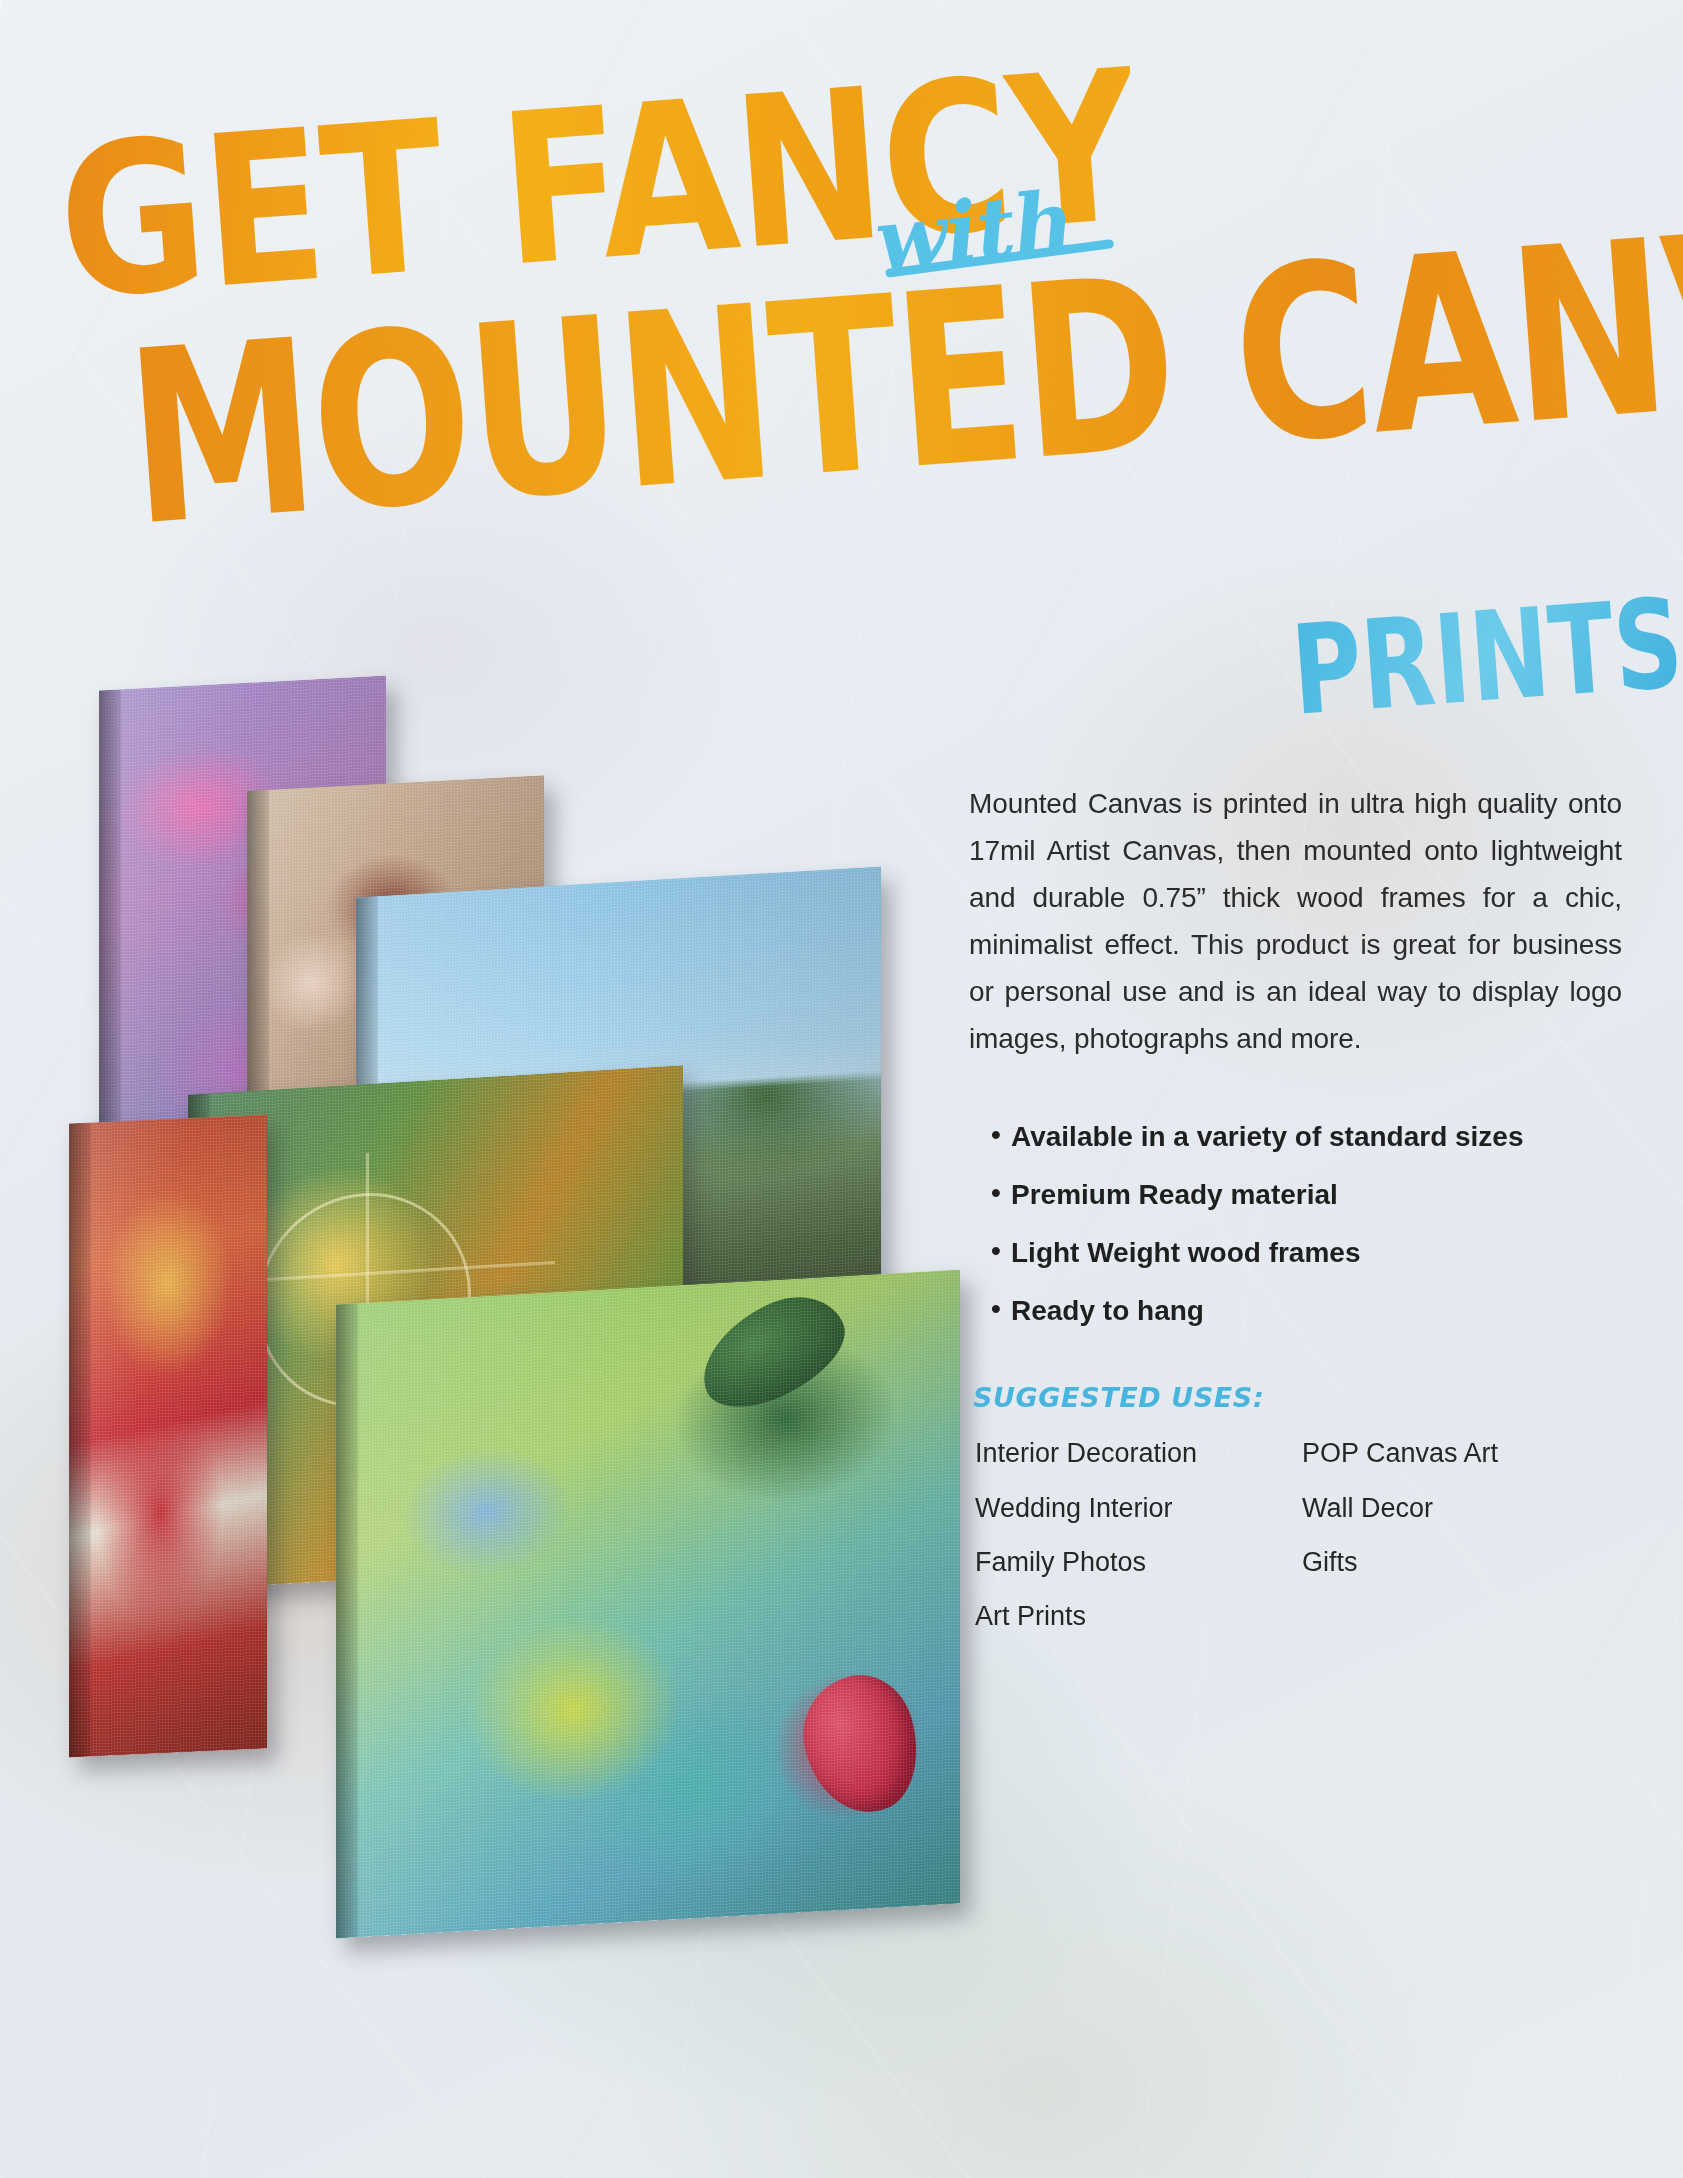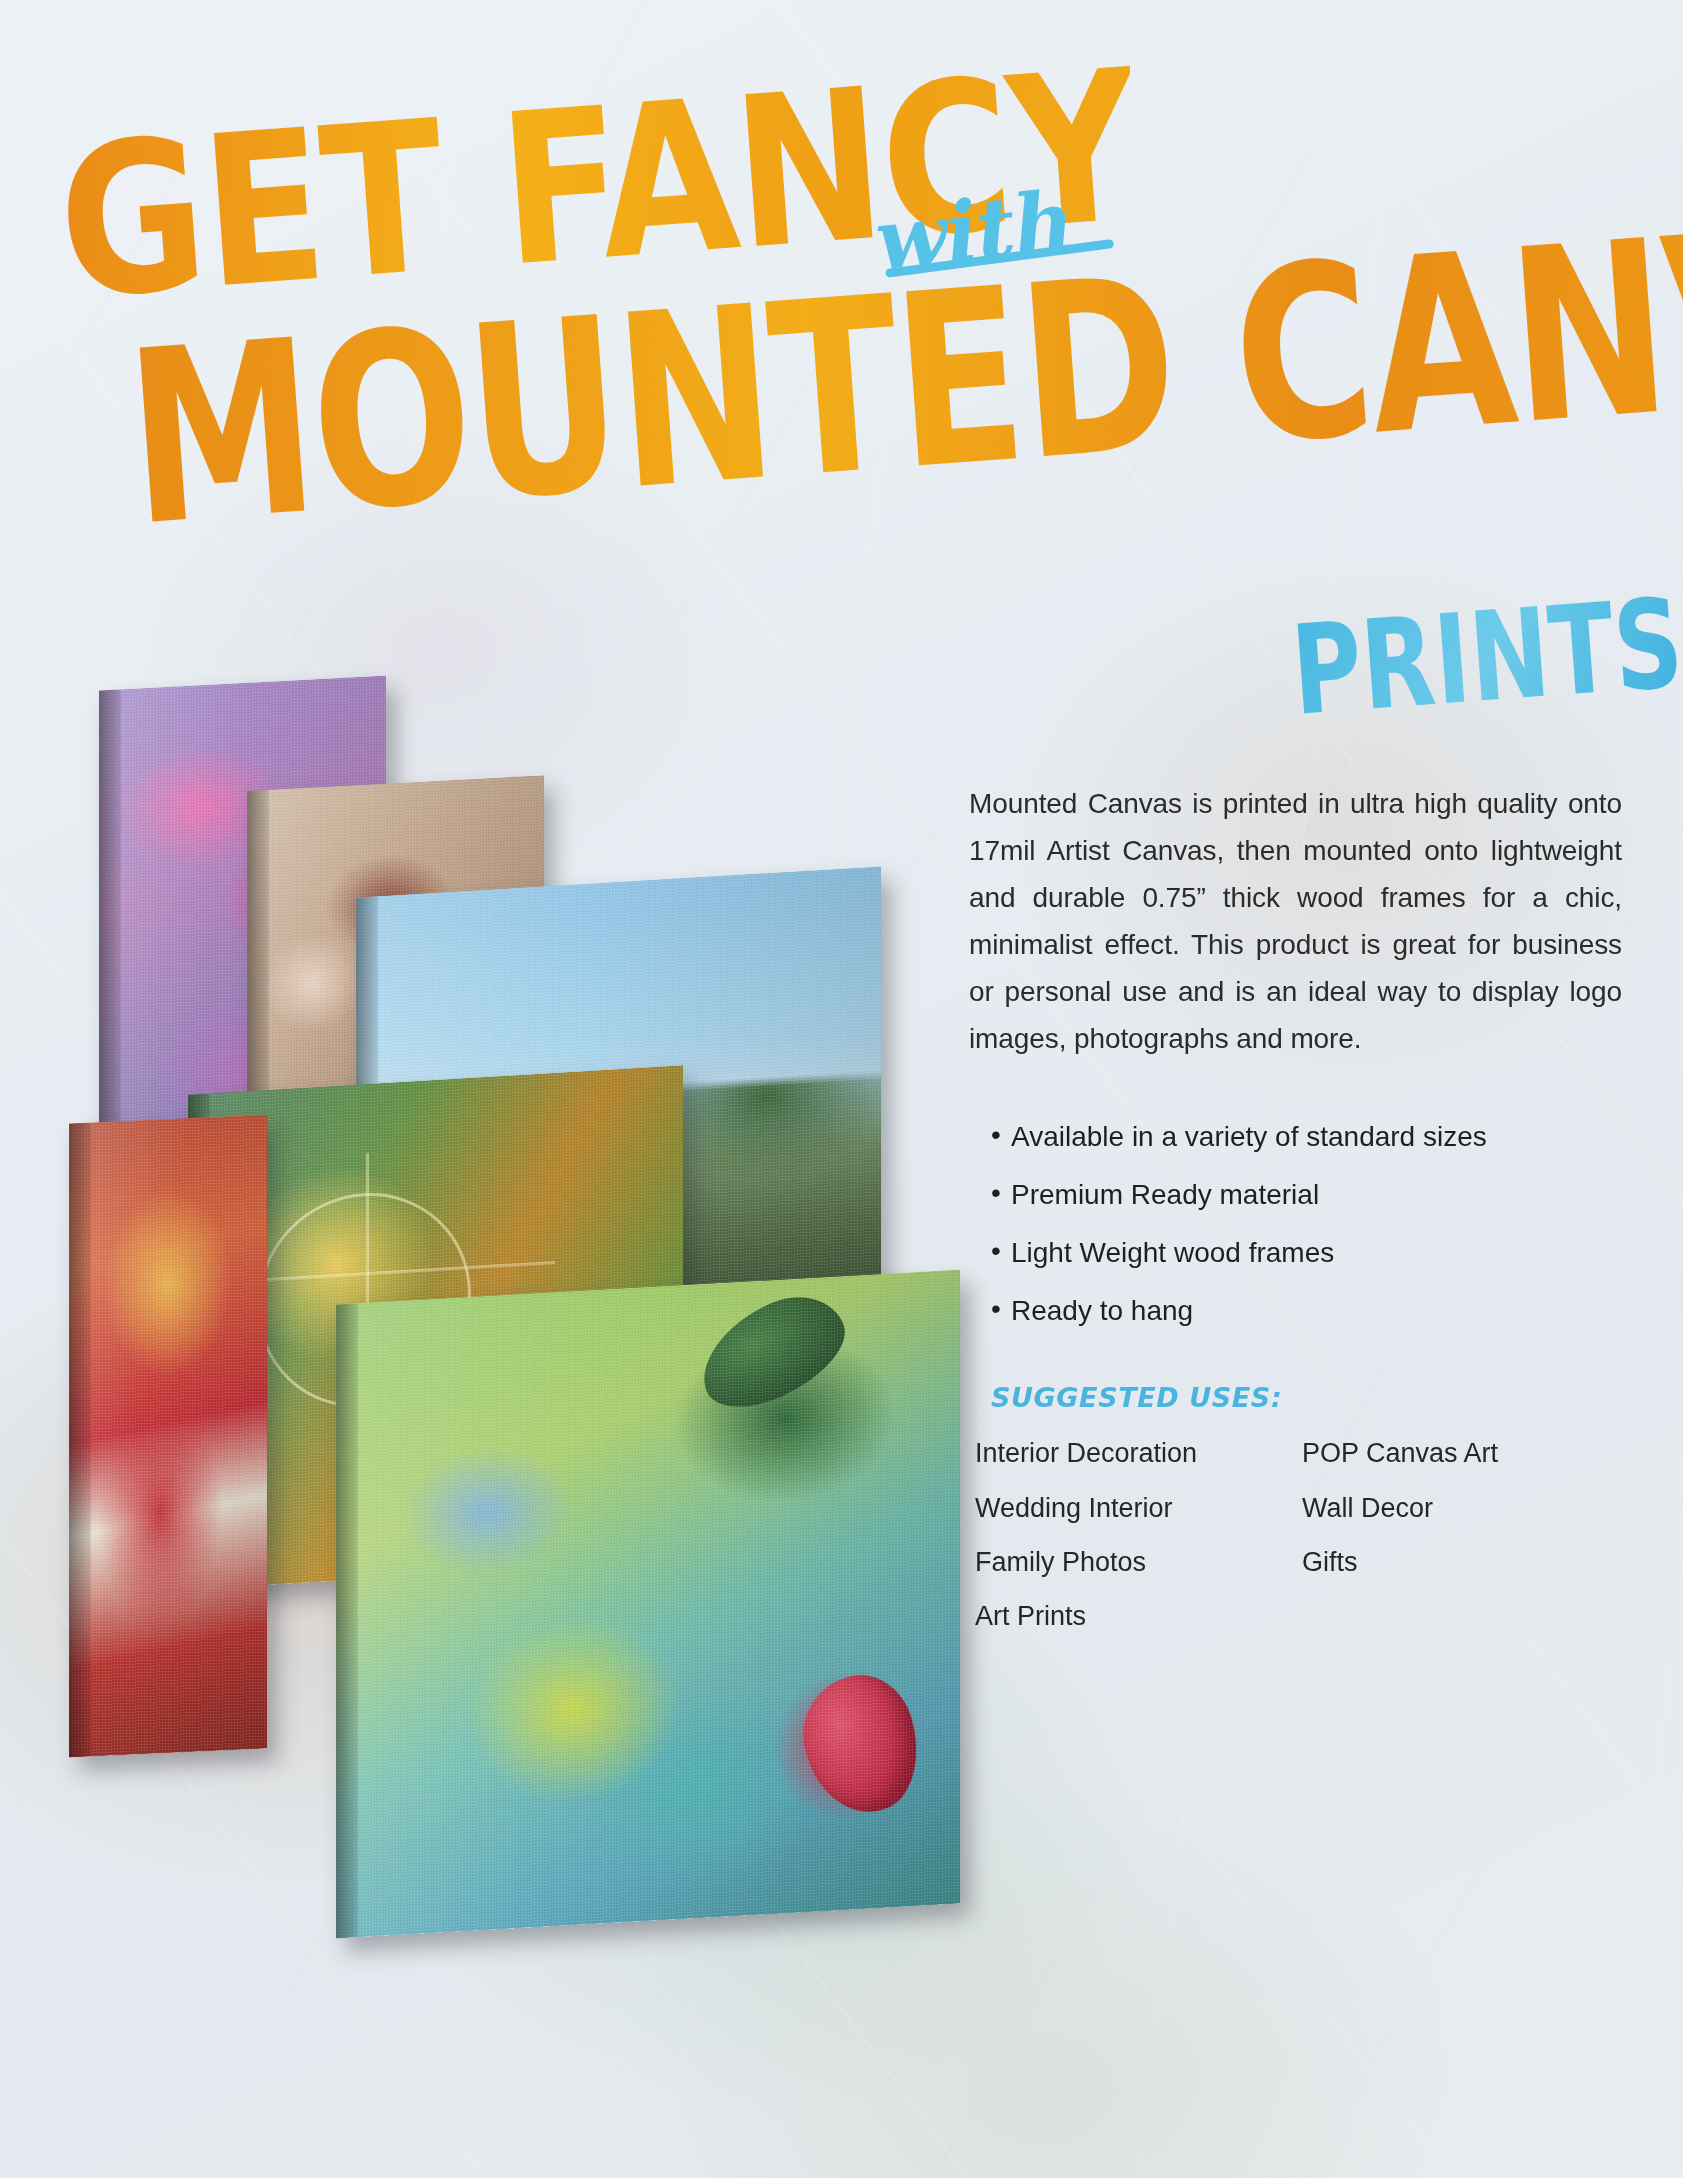--- a/index.html
+++ b/index.html
@@ -141,40 +141,41 @@
     font-size: 28px;
     line-height: 1.68;
     color: #2b2b2b;
     text-align: justify;
     letter-spacing: -0.1px;
   }
   #feature-list {
     margin: 61px 0 17px 22px;
     padding: 0;
     list-style: none;
+    font-weight: bold;
   }
   #feature-list li {
     font-size: 28px;
     line-height: 1.0;
     color: #1f1f1f;
     margin-bottom: 30px;
     padding-left: 20px;
     position: relative;
   }
   #feature-list li::before {
     content: "\2022";
     position: absolute;
     left: 0;
     top: -2px;
     font-size: 28px;
     color: #1f1f1f;
   }
   #suggested-uses-heading {
     margin-top: 57px;
-    margin-left: 22px;
+    margin-left: 4px;
     font-family: "DejaVu Sans", sans-serif;
     font-weight: bold;
     font-style: italic;
     font-size: 27px;
     letter-spacing: 0.6px;
     color: #49b4de;
   }
   #uses-grid {
     margin-top: 24px;
     margin-left: 6px;

